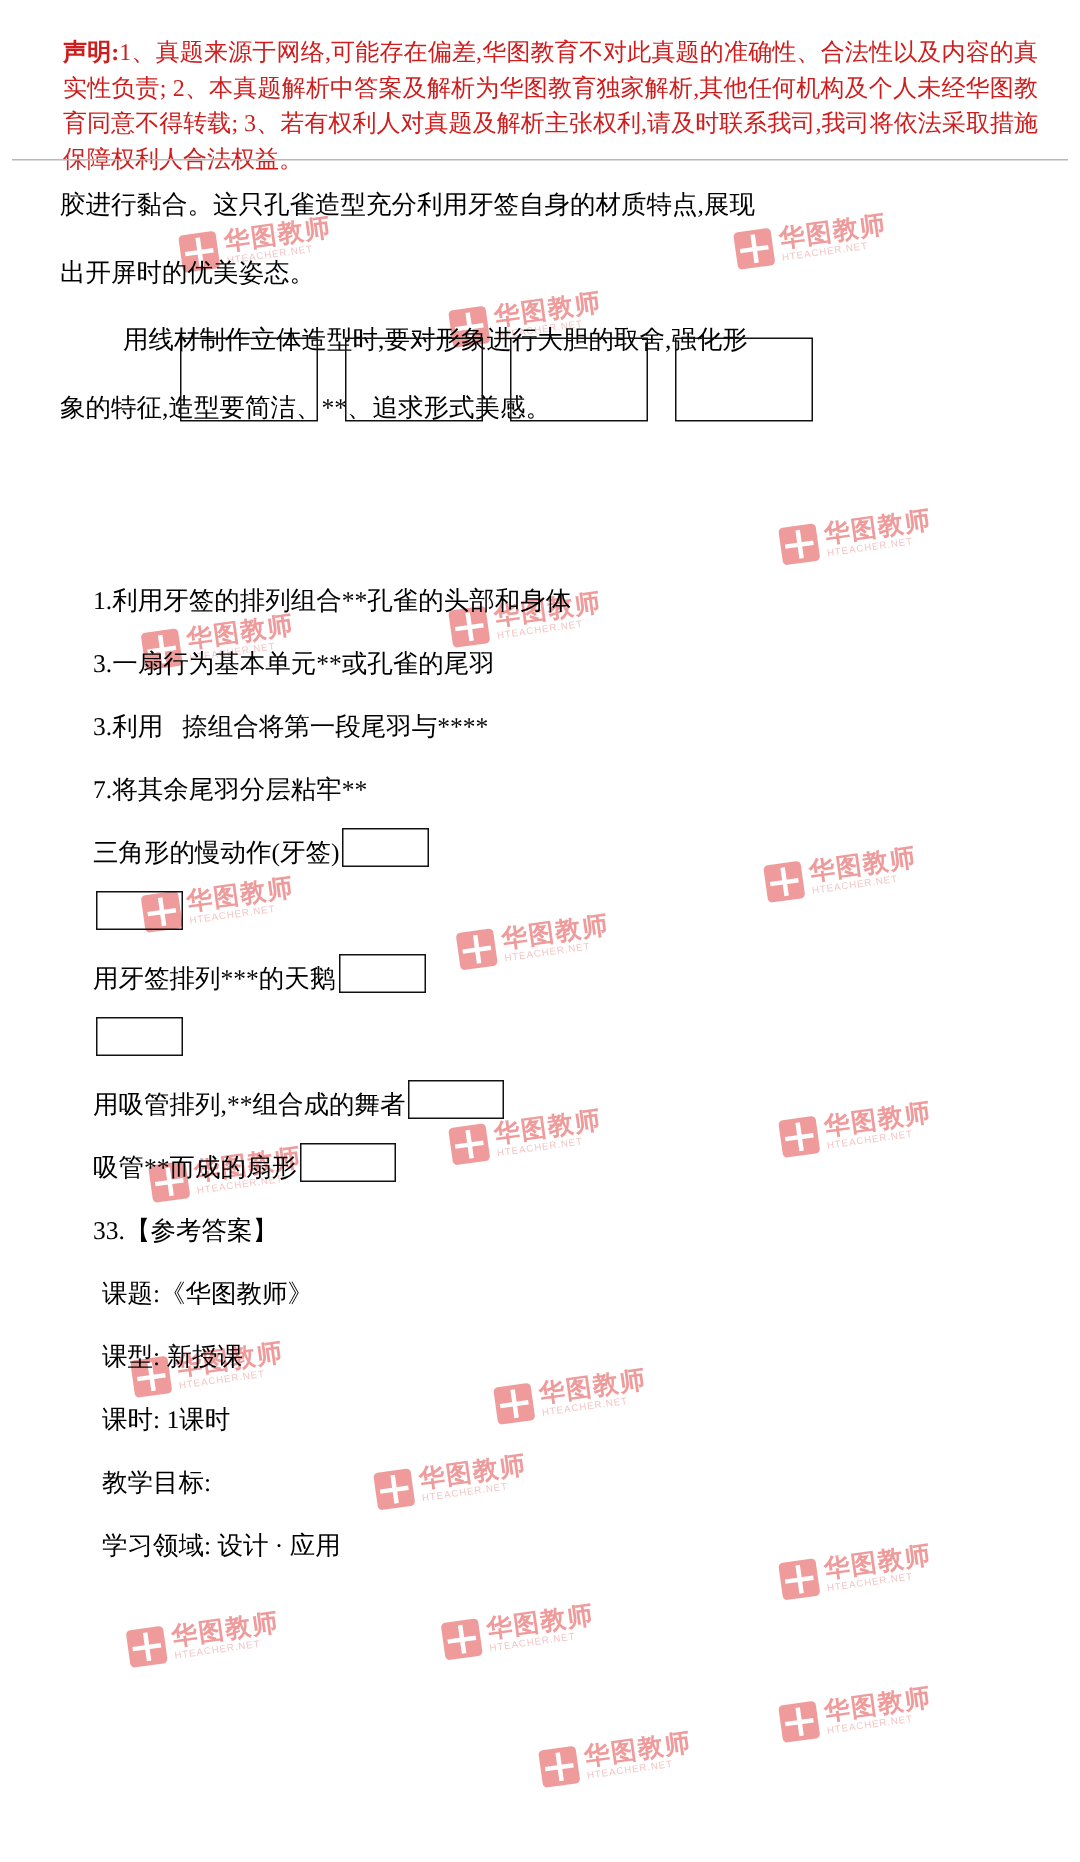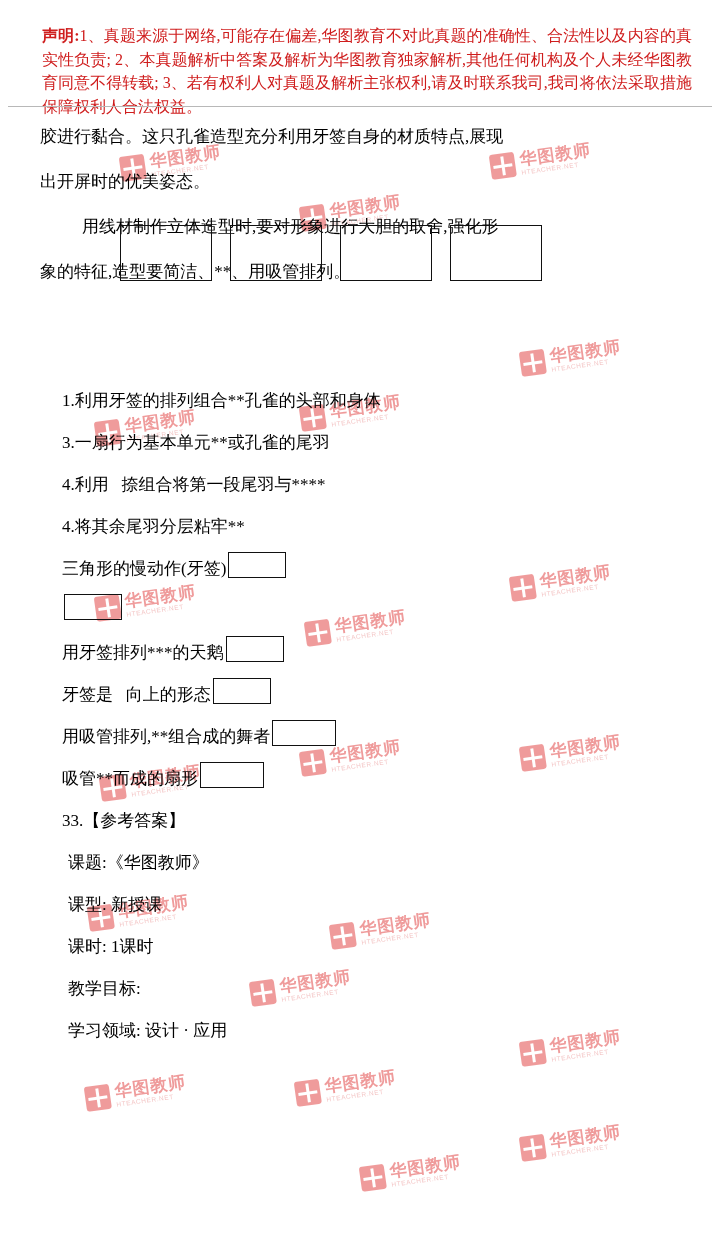--- a/index.html
+++ b/index.html
@@ -302,33 +302,33 @@
 
   <div class="disclaimer">
     <b>声明:</b><span>1、真题来源于网络,可能存在偏差,华图教育不对此真题的准确性、合法性以及内容的真实性负责; 2、本真题解析中答案及解析为华图教育独家解析,其他任何机构及个人未经华图教育同意不得转载; 3、若有权利人对真题及解析主张权利,请及时联系我司,我司将依法采取措施保障权利人合法权益。</span>
   </div>
   <div class="disclaimer-rule"></div>
 
   <div class="body-text">
     <div class="line">胶进行黏合。这只孔雀造型充分利用牙签自身的材质特点,展现</div>
     <div class="line">出开屏时的优美姿态。</div>
     <div class="line indent">用线材制作立体造型时,要对形象进行大胆的取舍,强化形</div>
-    <div class="line">象的特征,造型要简洁、**、用吸管排列。</div>
+    <div class="line">象的特征,造型要简洁、**、追求形式美感。</div>
 
     <div style="height:86px"></div>
 
     <div class="line tight" style="padding-left:22px">1.利用牙签的排列组合**孔雀的头部和身体</div>
     <div class="line tight" style="padding-left:22px">3.一扇行为基本单元**或孔雀的尾羽</div>
-    <div class="line tight" style="padding-left:22px">4.利用   捺组合将第一段尾羽与****</div>
-    <div class="line tight" style="padding-left:22px">4.将其余尾羽分层粘牢**</div>
+    <div class="line tight" style="padding-left:22px">3.利用   捺组合将第一段尾羽与****</div>
+    <div class="line tight" style="padding-left:22px">7.将其余尾羽分层粘牢**</div>
 
     <div class="line tight" style="padding-left:22px"><span>三角形的慢动作(牙签)</span><span class="blank-box"></span></div>
     <div class="line tight" style="padding-left:22px"><span class="blank-box"></span></div>
     <div class="line tight" style="padding-left:22px"><span>用牙签排列***的天鹅</span><span class="blank-box"></span></div>
-    <div class="line tight" style="padding-left:22px"><span>牙签是   向上的形态</span><span class="blank-box"></span></div>
+    <div class="line tight" style="padding-left:22px"><span class="blank-box"></span></div>
     <div class="line tight" style="padding-left:22px"><span>用吸管排列,**组合成的舞者</span><span class="blank-box wide"></span></div>
     <div class="line tight" style="padding-left:22px"><span>吸管**而成的扇形</span><span class="blank-box wide"></span></div>
 
     <div class="line tight" style="padding-left:22px">33.【参考答案】</div>
 
     <div class="line tight" style="padding-left:28px">课题:《华图教师》</div>
     <div class="line tight" style="padding-left:28px">课型: 新授课</div>
     <div class="line tight" style="padding-left:28px">课时: 1课时</div>
     <div class="line tight" style="padding-left:28px">教学目标:</div>
     <div class="line tight" style="padding-left:28px">学习领域: 设计 · 应用</div>

